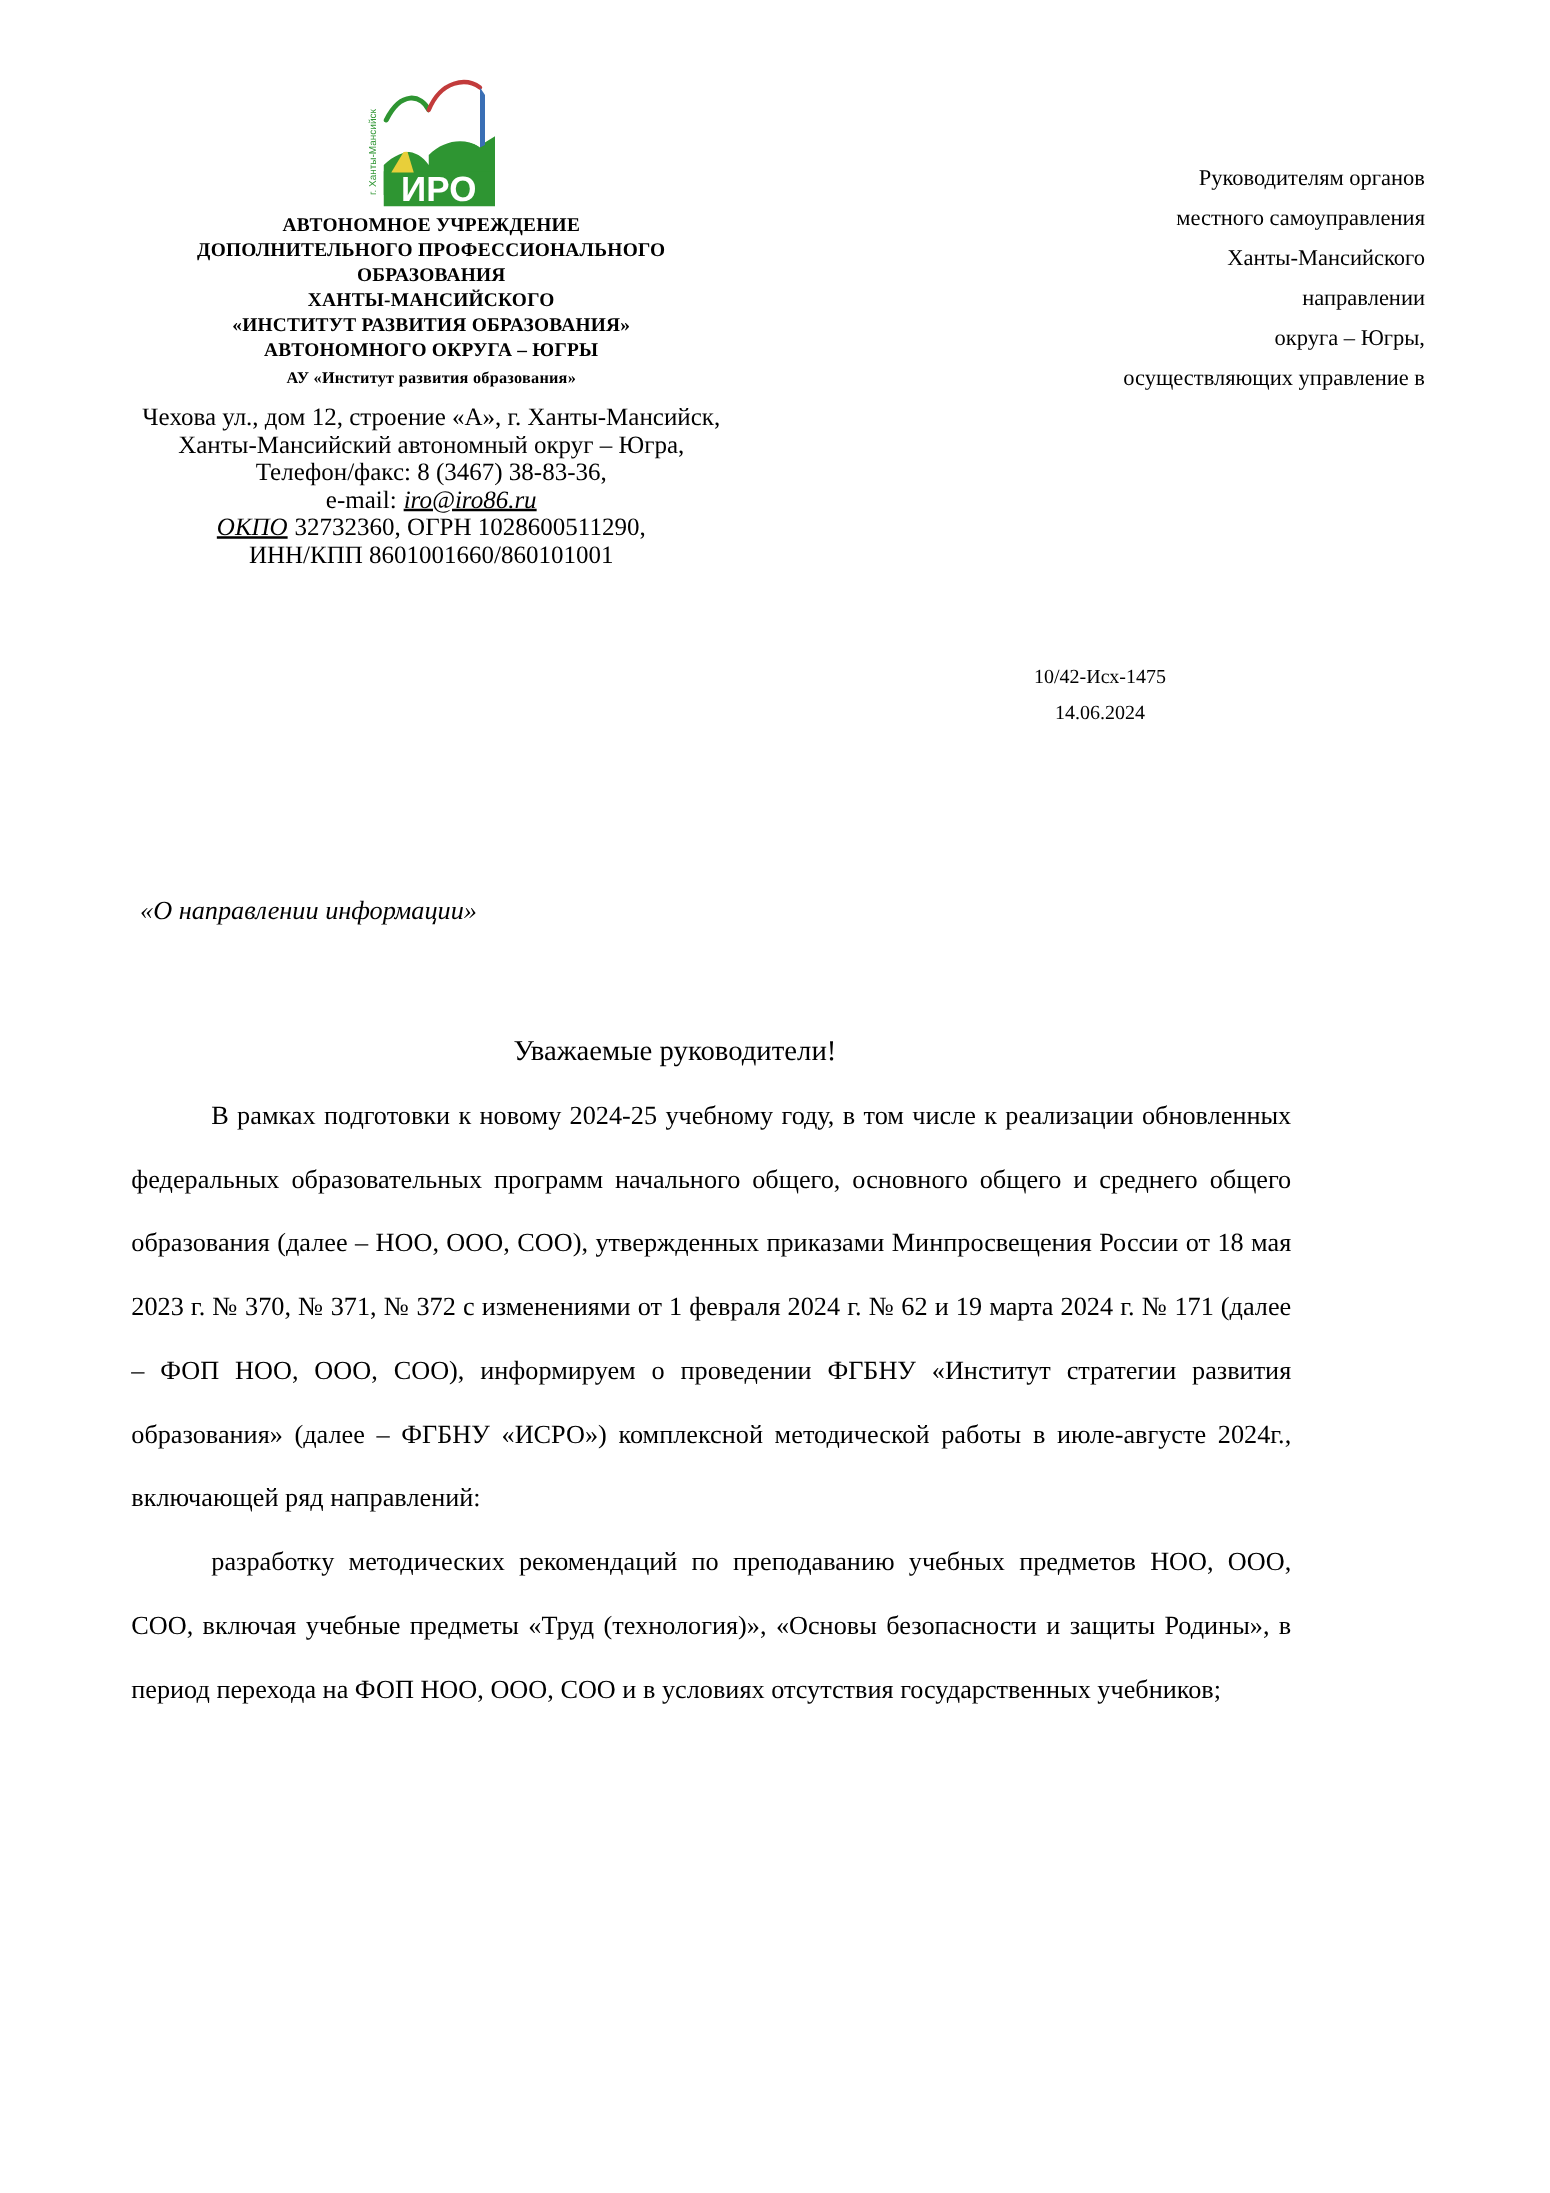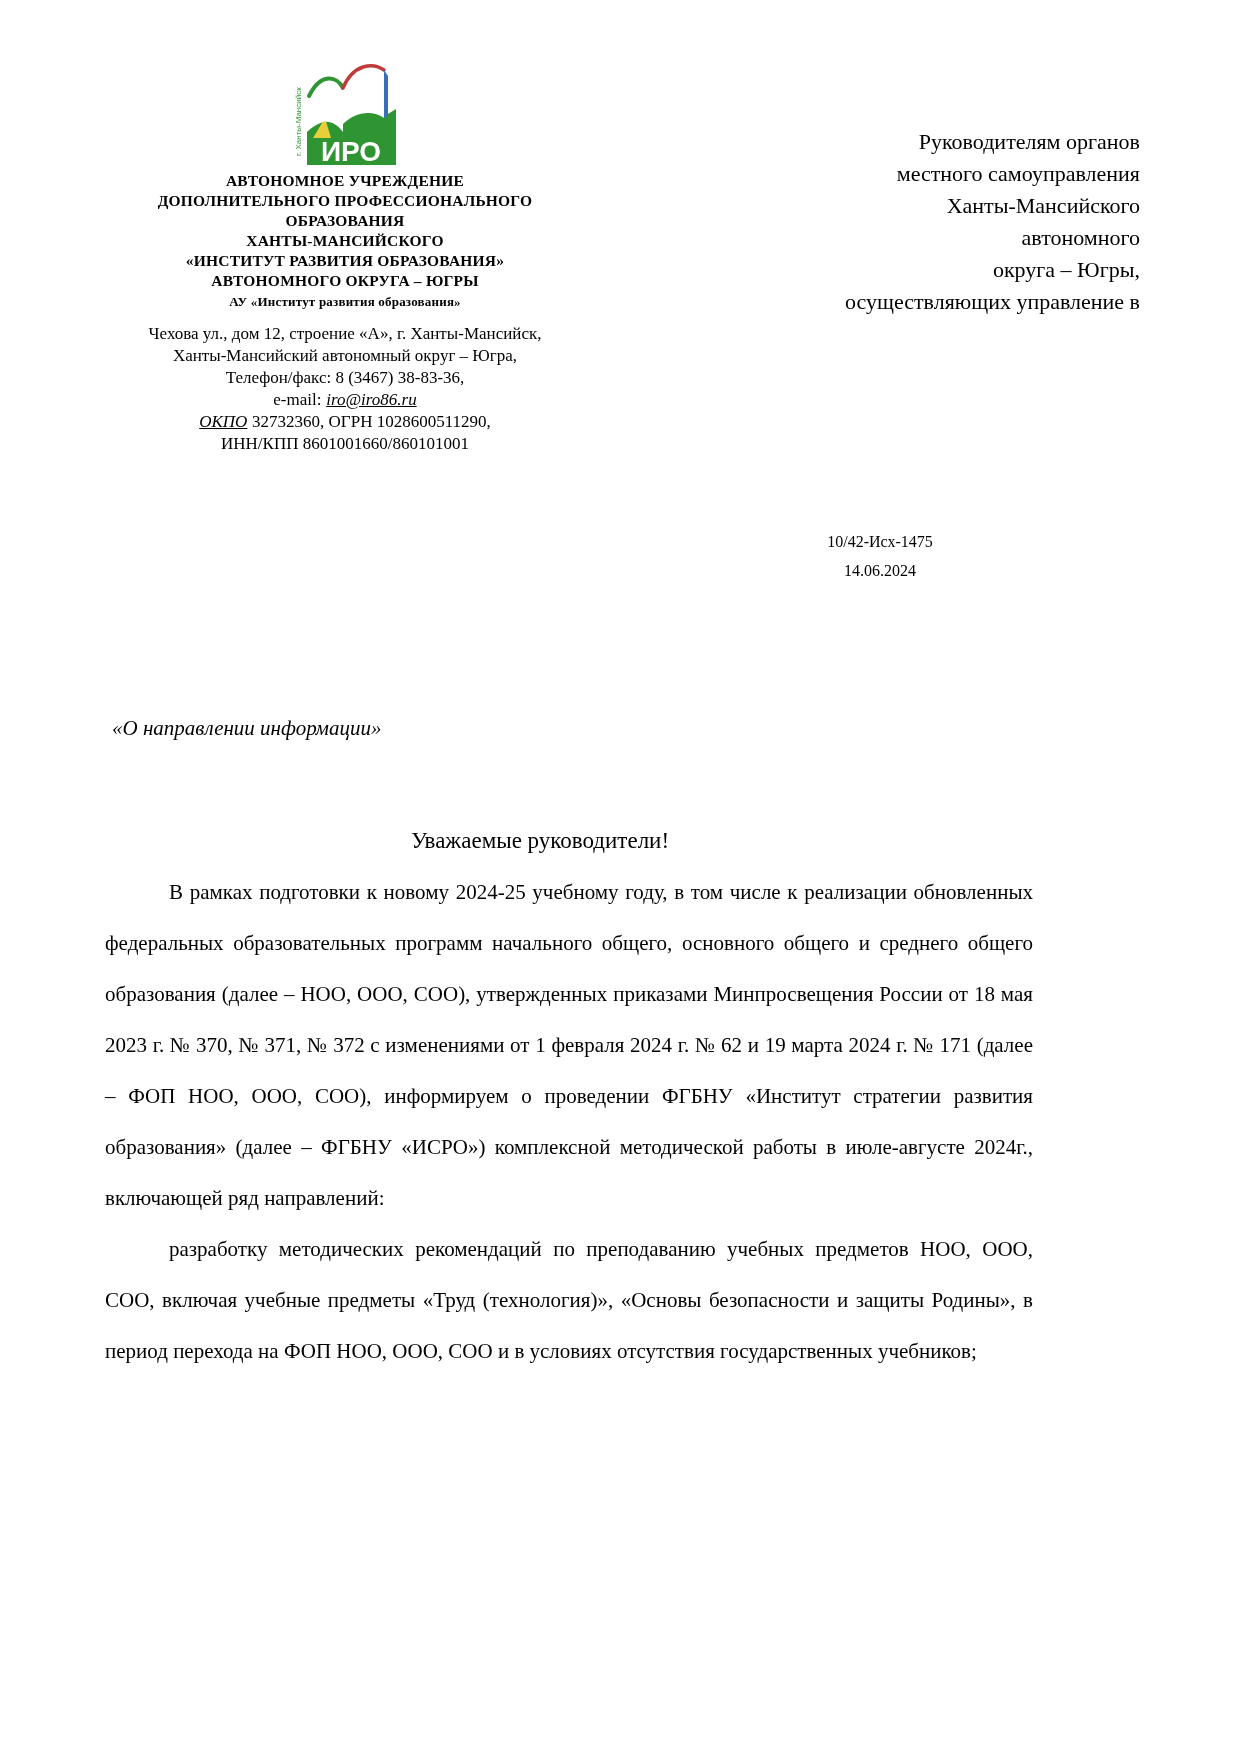--- a/index.html
+++ b/index.html
@@ -32,35 +32,35 @@
   }
   .org-short {
     font-size: 13px;
     line-height: 21px;
   }
   .address-block {
     position: absolute;
     left: 95px; top: 323px;
     width: 500px;
     text-align: center;
-    font-size: 17px;
+    font-size: 20px;
     line-height: 22px;
   }
   .u { text-decoration: underline; font-style: italic; }
   .label-gap { margin-right: 0.28em; }
 
   
   .recipient-block {
     position: absolute;
     left: 610px; top: 126px;
     width: 530px;
     height: 197px;            
     overflow: hidden;
     text-align: right;
-    font-size: 22px;
+    font-size: 18px;
     line-height: 32px;
   }
   .ref-block {
     position: absolute;
     left: 740px; top: 527px;
     width: 280px;
     text-align: center;
     font-size: 16px;
     line-height: 29px;
   }
@@ -140,21 +140,21 @@
     <div>
       <span class="u label-gap">ОКПО</span><span>32732360, ОГРН 1028600511290,</span>
     </div>
     <div>ИНН/КПП 8601001660/860101001</div>
   </div>
 
   <div class="recipient-block">
     <div>Руководителям органов</div>
     <div>местного самоуправления</div>
     <div>Ханты-Мансийского</div>
-    <div>автономного</div>
+    <div>направлении</div>
     <div>округа – Югры,</div>
     <div>осуществляющих управление в</div>
     <div>сфере образования</div>
   </div>
 
   <div class="ref-block">
     <div>10/42-Исх-1475</div>
     <div>14.06.2024</div>
   </div>
 

